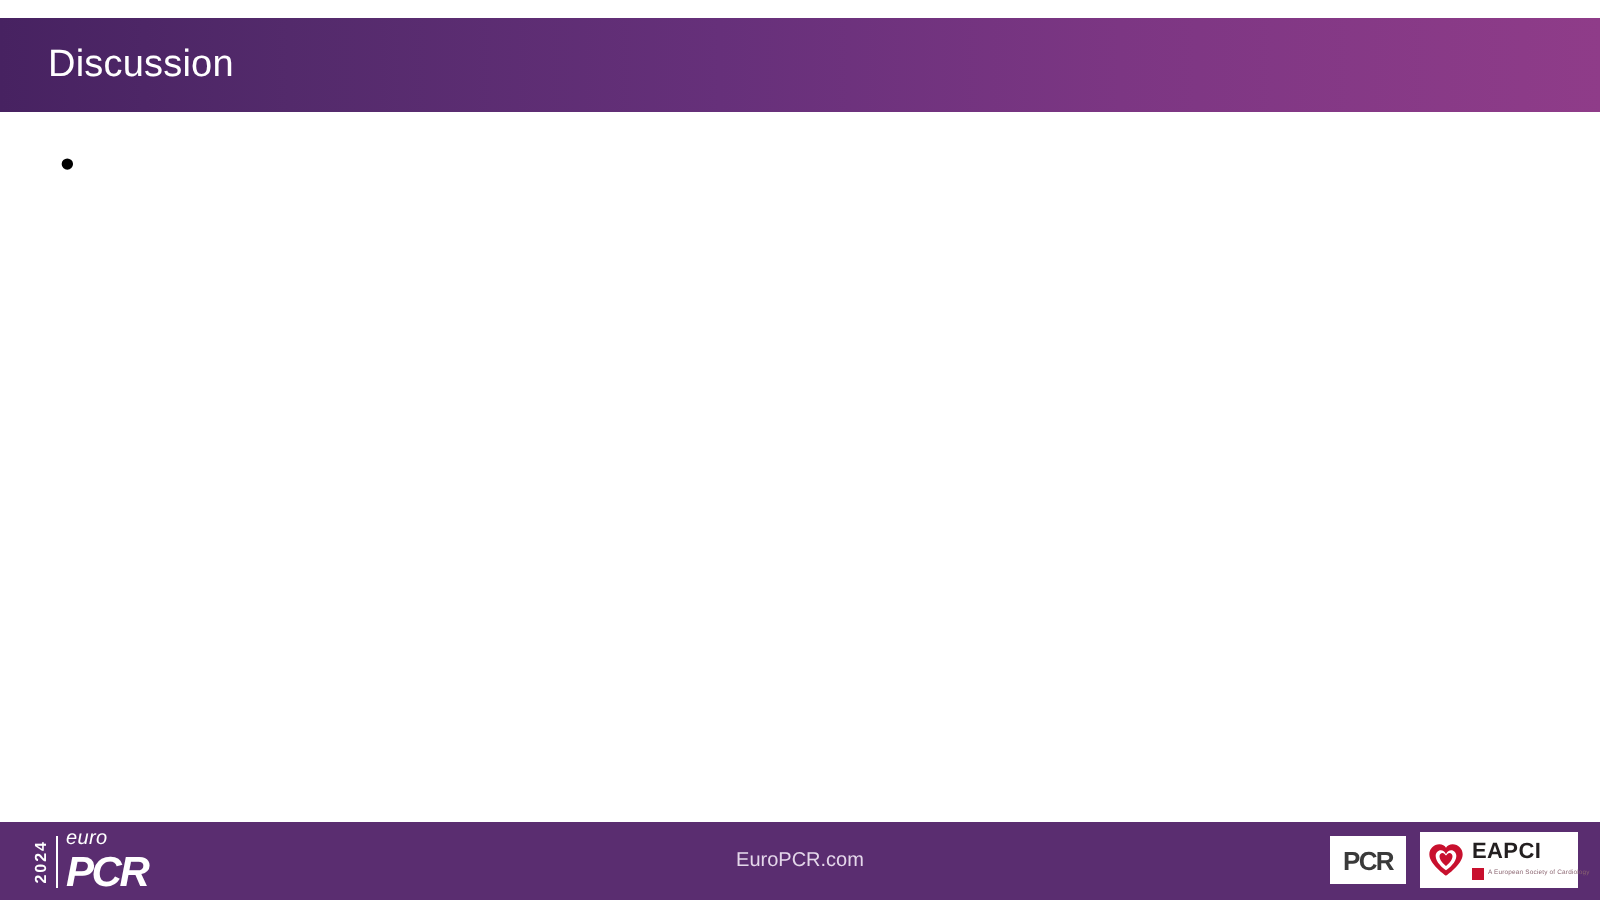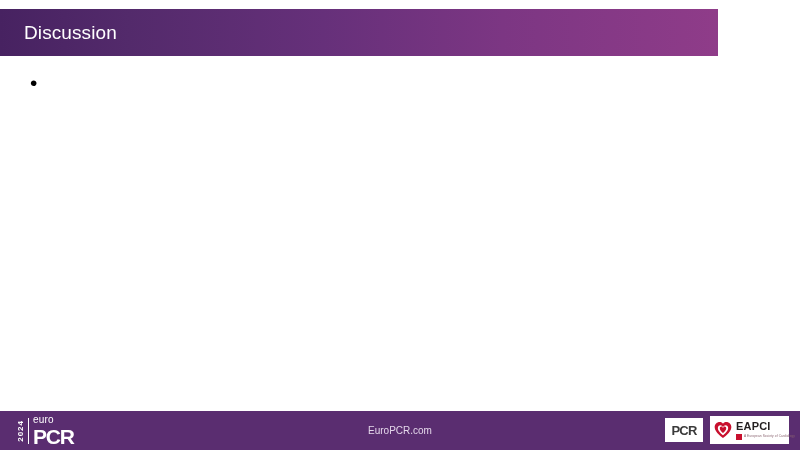--- a/index.html
+++ b/index.html
@@ -24,21 +24,21 @@
     height: 450px;
     background: #ffffff;
     overflow: hidden;
   }
 
   
   .title-band {
     position: absolute;
     left: 0;
     top: 9px;
-    width: 718px;
+    width: 800px;
     height: 47px;
     background: linear-gradient(to right, #472261 0%, #532a6b 18%, #66307a 45%, #7c3683 70%, #8f3c89 100%);
   }
   .title-text {
     position: absolute;
     left: 24px;
     top: 50%;
     transform: translateY(-50%);
     color: #ffffff;
     font-size: 19px;
@@ -114,20 +114,21 @@
     width: 1px;
     height: 26px;
     background: #ffffff;
     margin-right: 4px;
   }
   .logo-words {
     display: flex;
     flex-direction: column;
     justify-content: center;
     line-height: 1;
+    font-style: italic;
   }
   .logo-euro {
     color: #ffffff;
     font-size: 10px;
     font-weight: 400;
     letter-spacing: 0.2px;
     margin-bottom: 1px;
     font-family: "Liberation Sans", sans-serif;
   }
   .logo-pcr {

